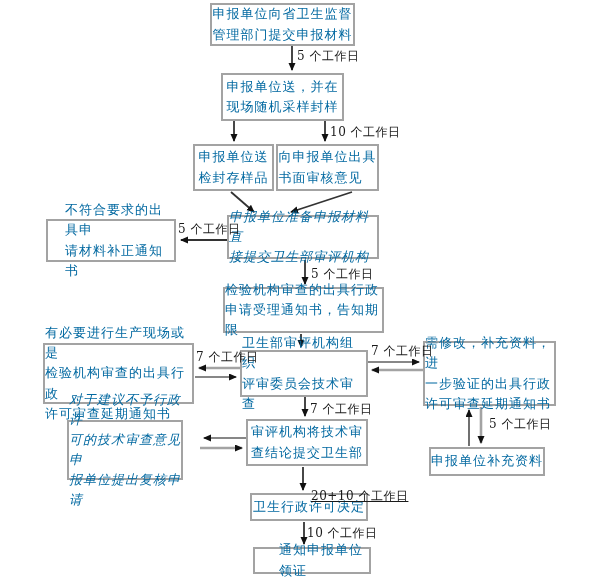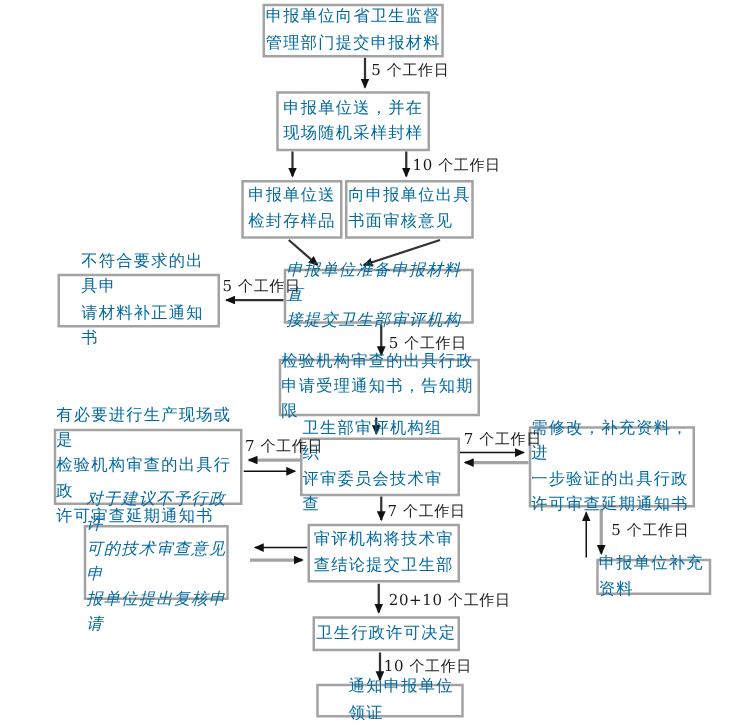--- a/index.html
+++ b/index.html
@@ -134,36 +134,36 @@
     <span class="txt">对于建议不予行政许
 可的技术审查意见申
 报单位提出复核申请</span>
   </div>
 
   <div class="node" style="left:246px;top:419px;width:122px;height:47px;">
     <span class="txt">审评机构将技术审
 查结论提交卫生部</span>
   </div>
 
-  <div class="node" style="left:429px;top:447px;width:92px;height:29px;margin-left:48px;">
+  <div class="node" style="left:429px;top:447px;width:116px;height:29px;">
     <span class="txt">申报单位补充资料</span>
   </div>
 
   <div class="node" style="left:250px;top:493px;width:118px;height:28px;">
     <span class="txt">卫生行政许可决定</span>
   </div>
 
   <div class="node" style="left:253px;top:547px;width:118px;height:27px;padding-left:24px;">
     <span class="txt">通知申报单位领证</span>
   </div>
 
   <span class="edge-label" style="left:297px;top:48px;">5 个工作日</span>
   <span class="edge-label" style="left:330px;top:124px;">10 个工作日</span>
   <span class="edge-label" style="left:178px;top:221px;">5 个工作日</span>
   <span class="edge-label" style="left:311px;top:266px;">5 个工作日</span>
   <span class="edge-label" style="left:196px;top:349px;">7 个工作日</span>
   <span class="edge-label" style="left:371px;top:343px;">7 个工作日</span>
   <span class="edge-label" style="left:310px;top:401px;">7 个工作日</span>
   <span class="edge-label" style="left:489px;top:416px;">5 个工作日</span>
-  <span class="edge-label" style="left:311px;top:472px;">20+10 个工作日</span>
+  <span class="edge-label" style="left:311px;top:488px;text-decoration:underline;">20+10 个工作日</span>
   <span class="edge-label" style="left:307px;top:525px;">10 个工作日</span>
 
 </div>
 
 </body></html>

